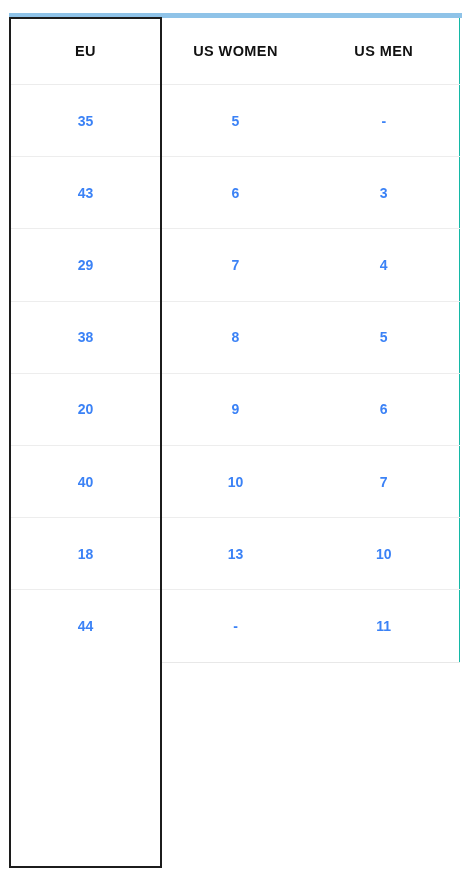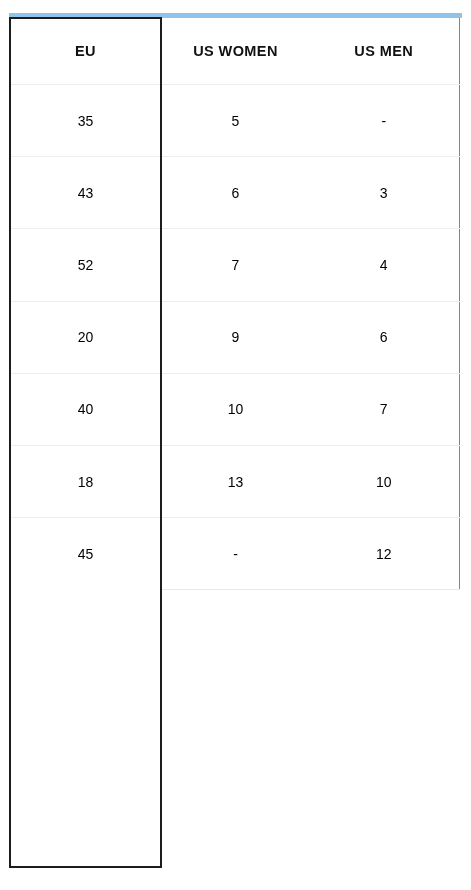--- a/index.html
+++ b/index.html
@@ -66,22 +66,22 @@
     font-weight: bold;
     letter-spacing: 0.4px;
     color: #111111;
     border-bottom: 1px solid #ececec;
   }
 
   
   .size-table tbody td {
     height: 71.2px;
     font-size: 14px;
-    font-weight: normal;
-    color: #000000;
+    font-weight: bold;
+    color: #3b82f6;
     border-bottom: 1px solid #ededed;
   }
   .size-table tbody tr:last-child td {
     border-bottom: none;
   }
 
   
   .size-table th.c-men,
   .size-table td.c-men {
     border-right: 1px solid #14b8a6;
@@ -128,42 +128,47 @@
           <td class="c-eu">35</td>
           <td class="c-women">5</td>
           <td class="c-men">-</td>
         </tr>
         <tr>
           <td class="c-eu">43</td>
           <td class="c-women">6</td>
           <td class="c-men">3</td>
         </tr>
         <tr>
-          <td class="c-eu">52</td>
+          <td class="c-eu">29</td>
           <td class="c-women">7</td>
           <td class="c-men">4</td>
+        </tr>
+        <tr>
+          <td class="c-eu">38</td>
+          <td class="c-women">8</td>
+          <td class="c-men">5</td>
         </tr>
         <tr>
           <td class="c-eu">20</td>
           <td class="c-women">9</td>
           <td class="c-men">6</td>
         </tr>
         <tr>
           <td class="c-eu">40</td>
           <td class="c-women">10</td>
           <td class="c-men">7</td>
         </tr>
         <tr>
           <td class="c-eu">18</td>
           <td class="c-women">13</td>
           <td class="c-men">10</td>
         </tr>
         <tr>
-          <td class="c-eu">45</td>
+          <td class="c-eu">44</td>
           <td class="c-women">-</td>
-          <td class="c-men">12</td>
+          <td class="c-men">11</td>
         </tr>
       </tbody>
   </table>
 
   <div class="eu-highlight"></div>
 
 </div>
 
 </body></html>

